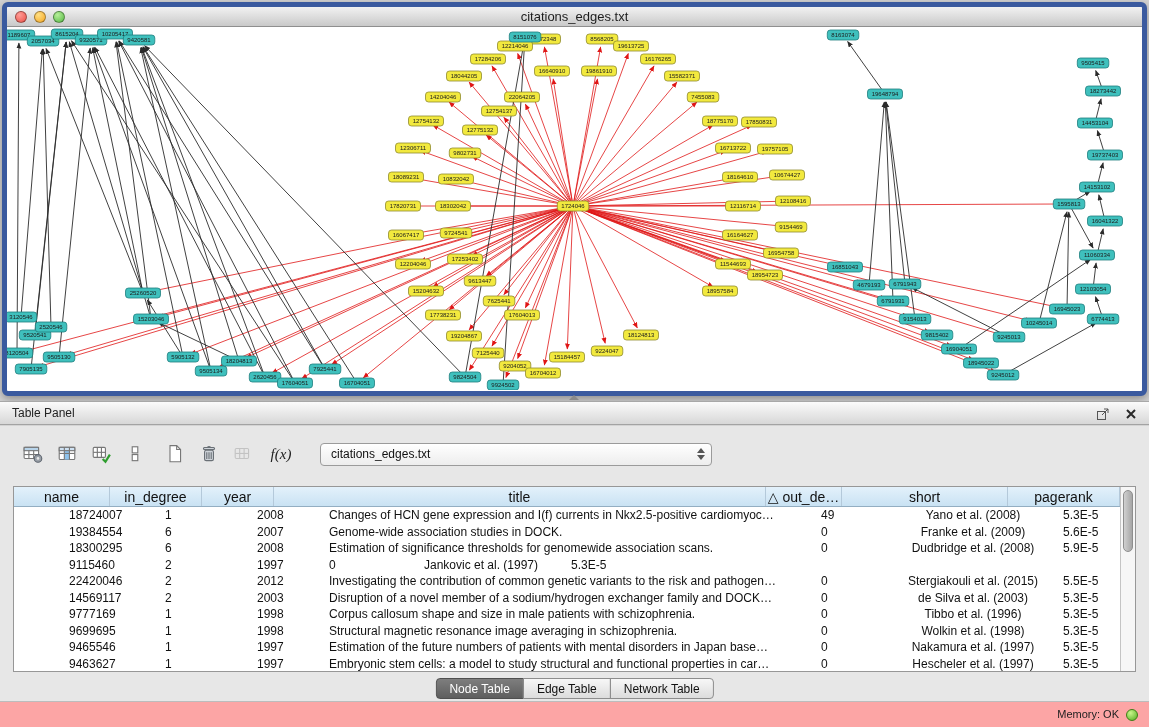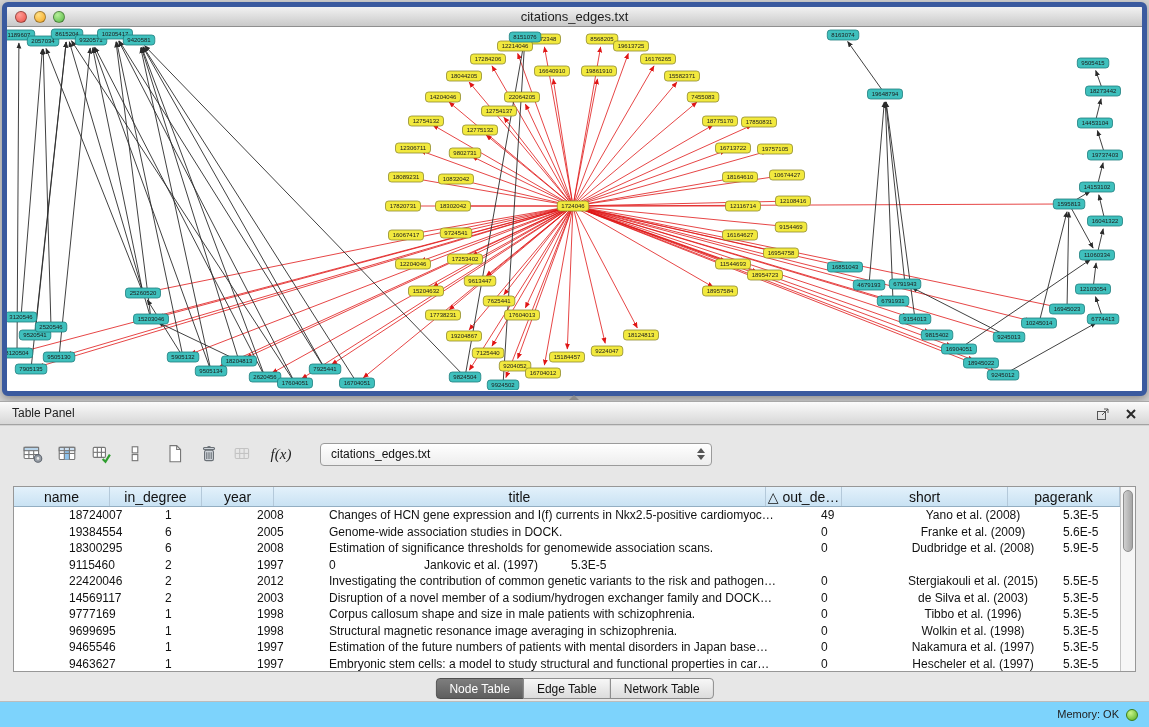--- a/index.html
+++ b/index.html
@@ -91,21 +91,21 @@
   .tab {
     height:21px; padding:0 13px; font-size:12px; color:#111;
     background:linear-gradient(#f7f7f7,#dcdcdc); border:1px solid #8d8d8d;
     display:flex; align-items:center; margin-left:-1px;
   }
   .tab:first-child { border-radius:4px 0 0 4px; margin-left:0; }
   .tab:last-child  { border-radius:0 4px 4px 0; }
   .tab.active { background:linear-gradient(#7e7e7e,#5e5e5e); color:#fff; border-color:#4f4f4f; }
 
   
-  .statusbar { position:absolute; bottom:0; left:0; width:1149px; height:26px; background:#7dd3fc; border-top:1px solid #bcbcbc; }
+  .statusbar { position:absolute; bottom:0; left:0; width:1149px; height:26px; background:#fca5a5; border-top:1px solid #bcbcbc; }
   .memory-label { position:absolute; right:30px; bottom:7px; font-size:11px; color:#222; }
   .memory-dot { position:absolute; right:11px; bottom:6px; width:12px; height:12px; border-radius:50%;
                 background:radial-gradient(circle at 35% 30%, #c9f58b, #53ad21); border:1px solid #3c7f15; }
 </style>
 </head>
 <body>
 
 <div class="network-window">
   <div class="titlebar">
     <div class="traffic">
@@ -771,21 +771,21 @@
           <div class="td col1">1</div>
           <div class="td col2">2008</div>
           <div class="td col3">Changes of HCN gene expression and I(f) currents in Nkx2.5-positive cardiomyoc…</div>
           <div class="td col4">49</div>
           <div class="td col5">Yano et al. (2008)</div>
           <div class="td col6">5.3E-5</div>
         </div>
         <div class="tr">
           <div class="td col0">19384554</div>
           <div class="td col1">6</div>
-          <div class="td col2">2005</div>
+          <div class="td col2">2007</div>
           <div class="td col3">Genome-wide association studies in DOCK.</div>
           <div class="td col4">0</div>
           <div class="td col5">Franke et al. (2009)</div>
           <div class="td col6">5.6E-5</div>
         </div>
         <div class="tr">
           <div class="td col0">18300295</div>
           <div class="td col1">6</div>
           <div class="td col2">2008</div>
           <div class="td col3">Estimation of significance thresholds for genomewide association scans.</div>

